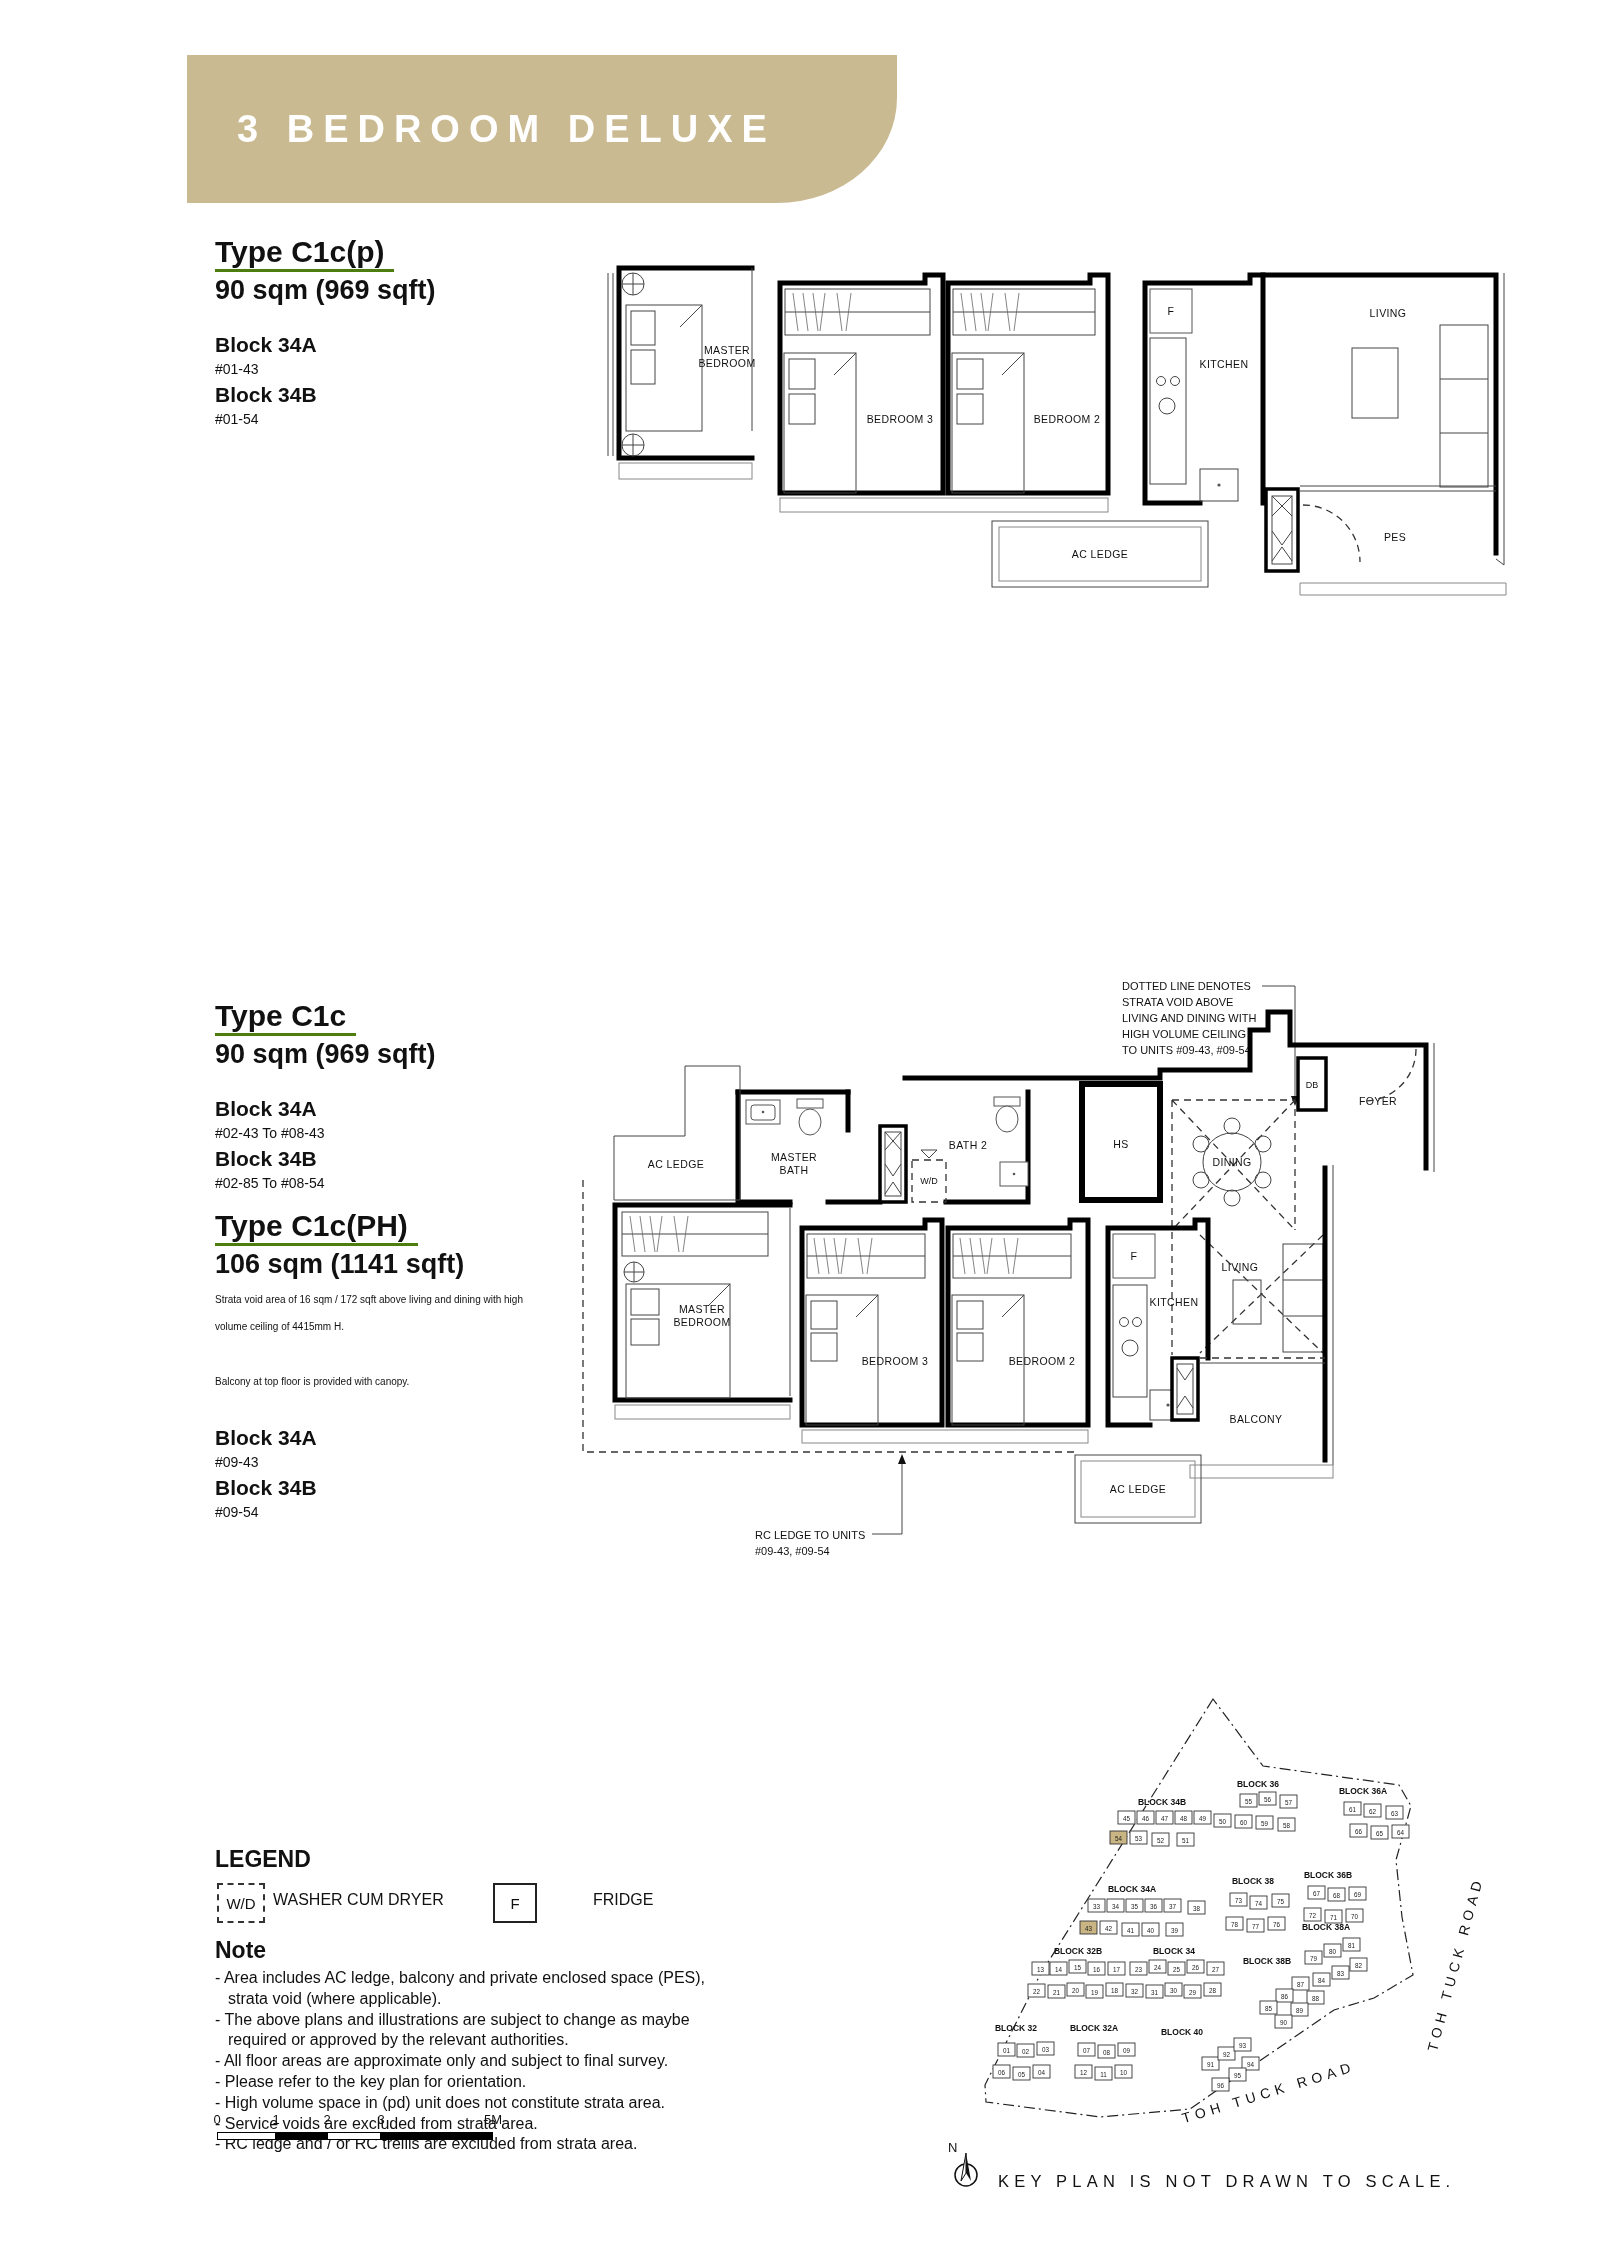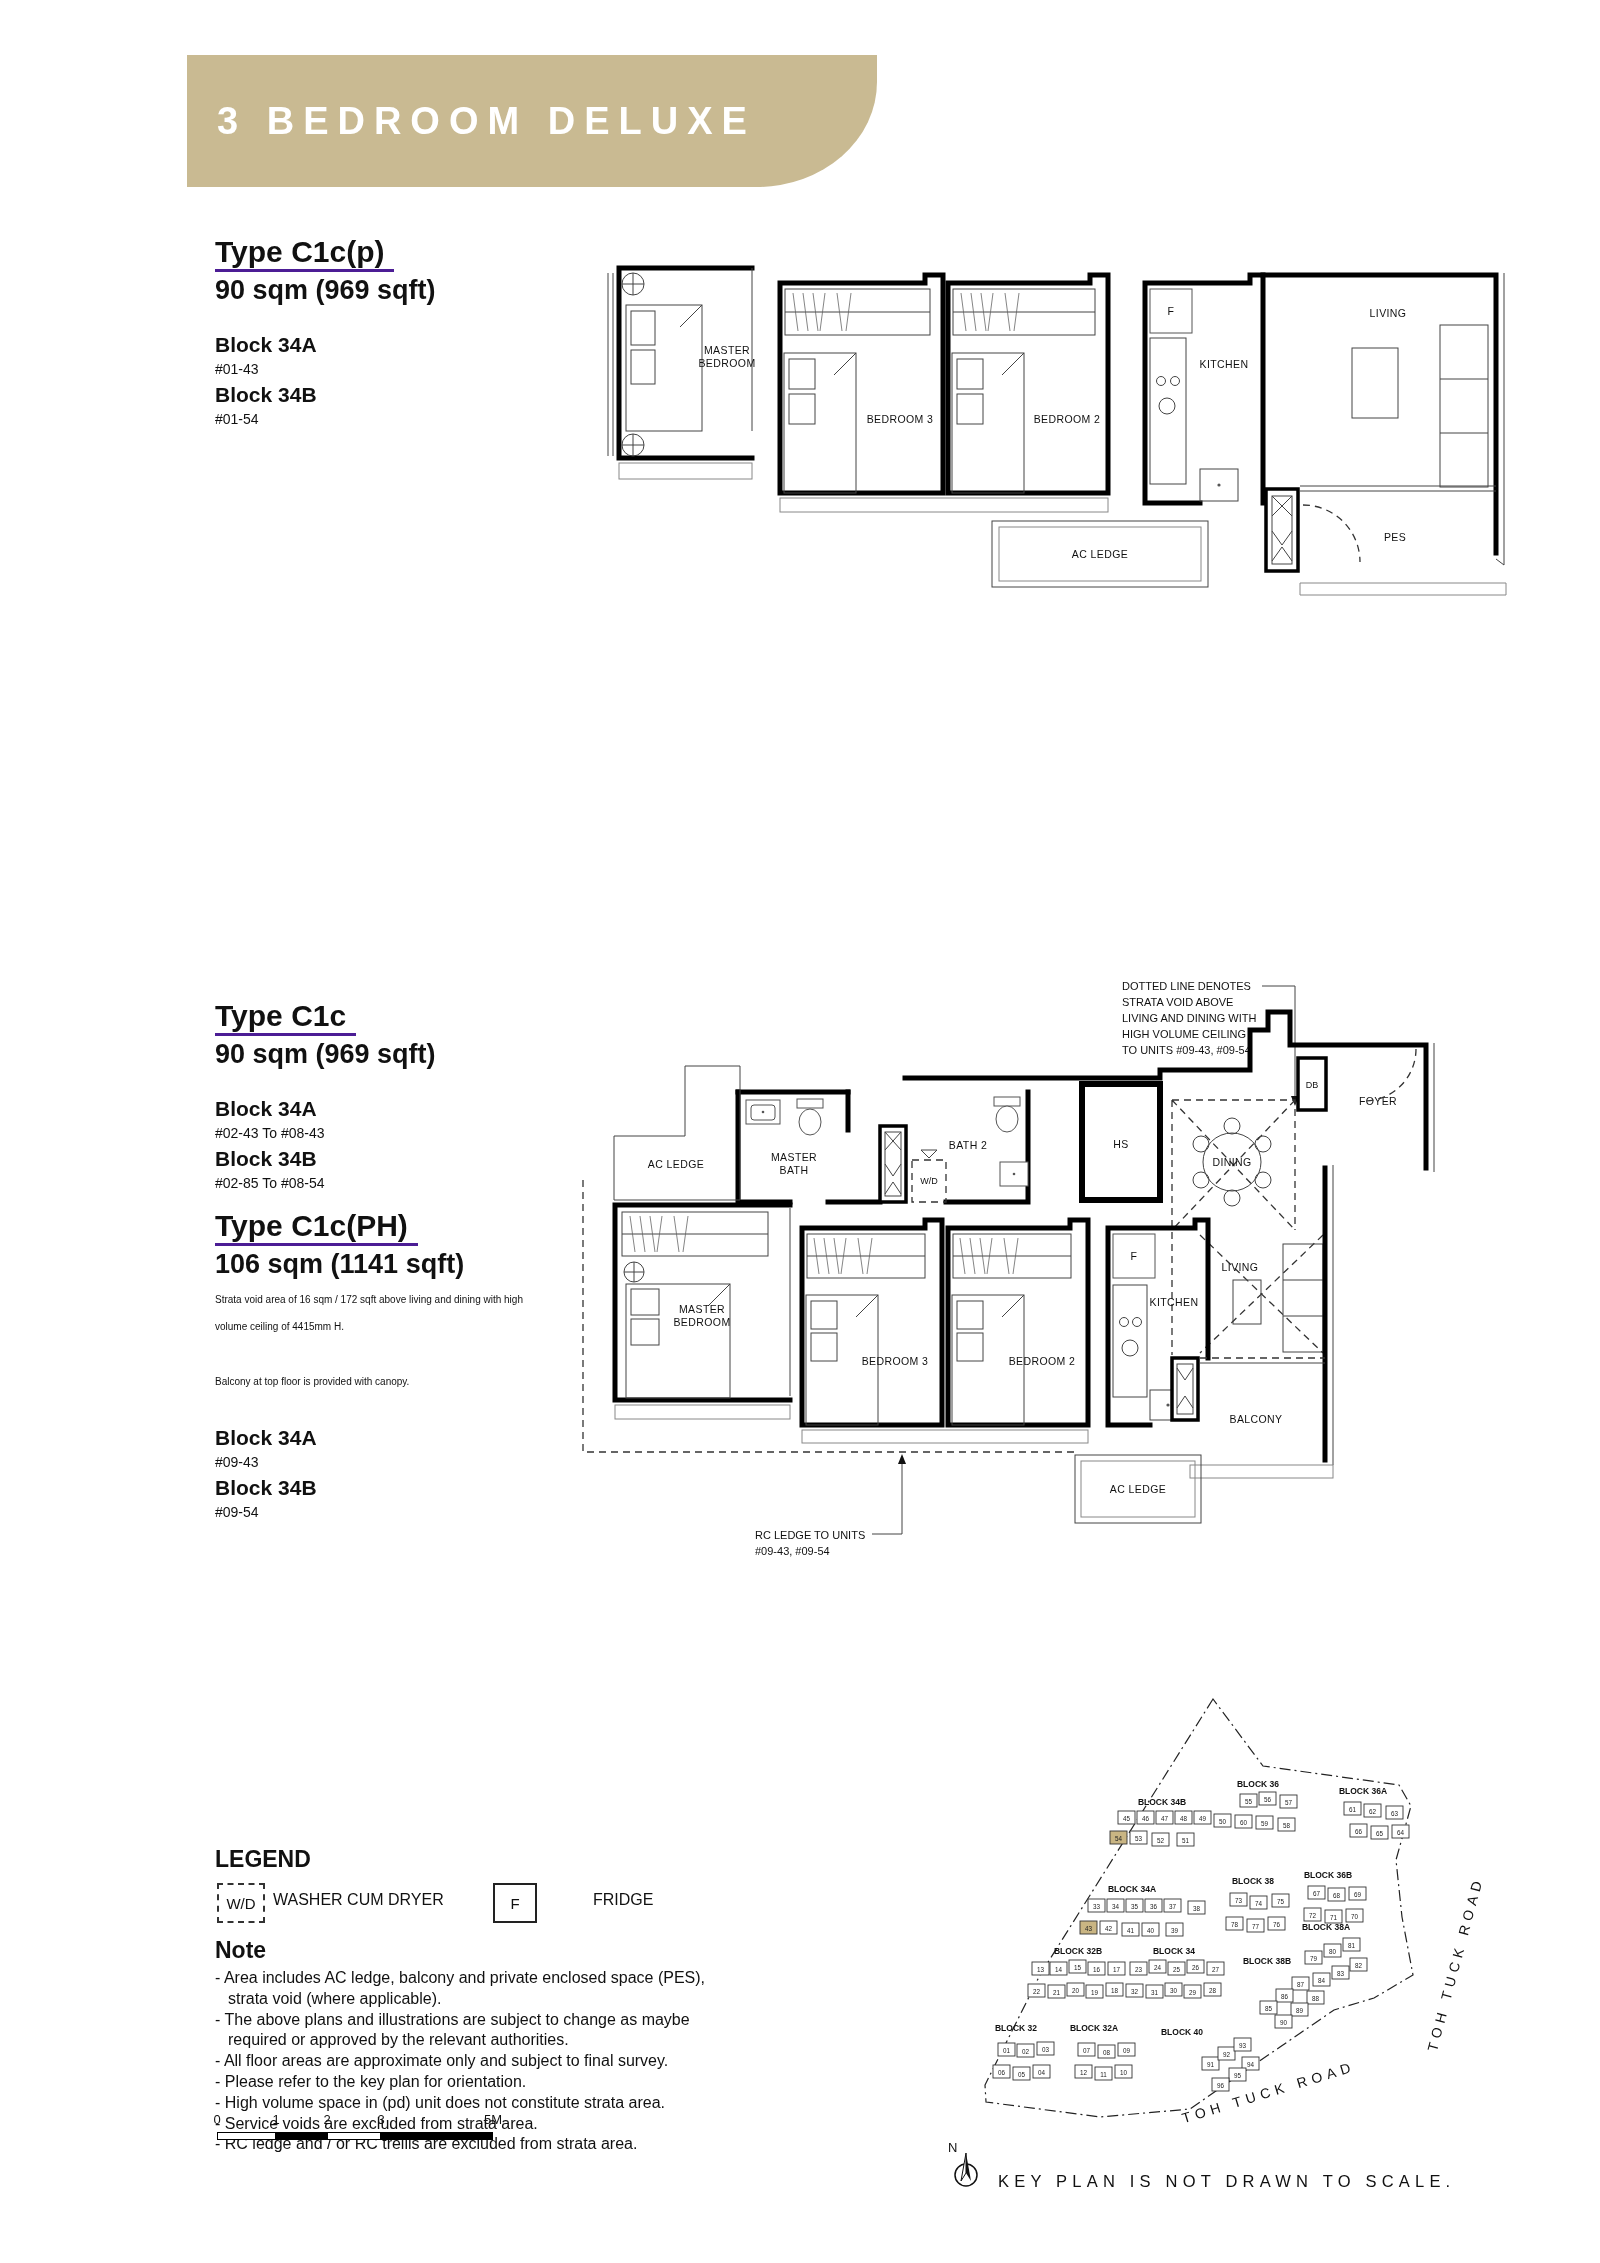--- a/index.html
+++ b/index.html
@@ -1,26 +1,26 @@
 <!DOCTYPE html>
 <html><head>
 <meta charset="utf-8">
 <style>
   html,body{margin:0;padding:0;background:#888;}
   #page{position:relative;width:1600px;height:2263px;background:#fff;overflow:hidden;
         font-family:"Liberation Sans",sans-serif;color:#111;}
   .abs{position:absolute;}
 
   
-  #banner{position:absolute;left:187px;top:55px;width:690px;height:132px;
-          border-bottom-right-radius:120px 105px;display:flex;align-items:center;}
+  #banner{position:absolute;left:187px;top:55px;width:690px;height:148px;
+          border-bottom-right-radius:120px 105px;display:flex;align-items:center;padding-left:20px;}
   #banner .t{padding-left:30px;color:#fff;font-size:38px;font-weight:800;letter-spacing:9px;white-space:nowrap;}
 
   
-  .type-title{display:inline-block;font-size:30px;font-weight:700;border-bottom:3px solid #4c1d95;
+  .type-title{display:inline-block;font-size:30px;font-weight:700;border-bottom:3px solid #4d7c0f;
               padding:0 10px 1px 0;margin:0;line-height:32px;}
   .area{font-size:27px;font-weight:700;margin-top:3px;}
   .blist{margin-top:26px;}
   .bname{font-size:21px;font-weight:700;line-height:25px;}
   .bunits{font-size:14px;font-weight:400;line-height:25px;}
   .para{font-size:10px;line-height:27px;margin-top:14px;width:322px;}
 
   
   .h-legend{font-size:23px;font-weight:700;}
   .leg-row{position:relative;height:46px;}

